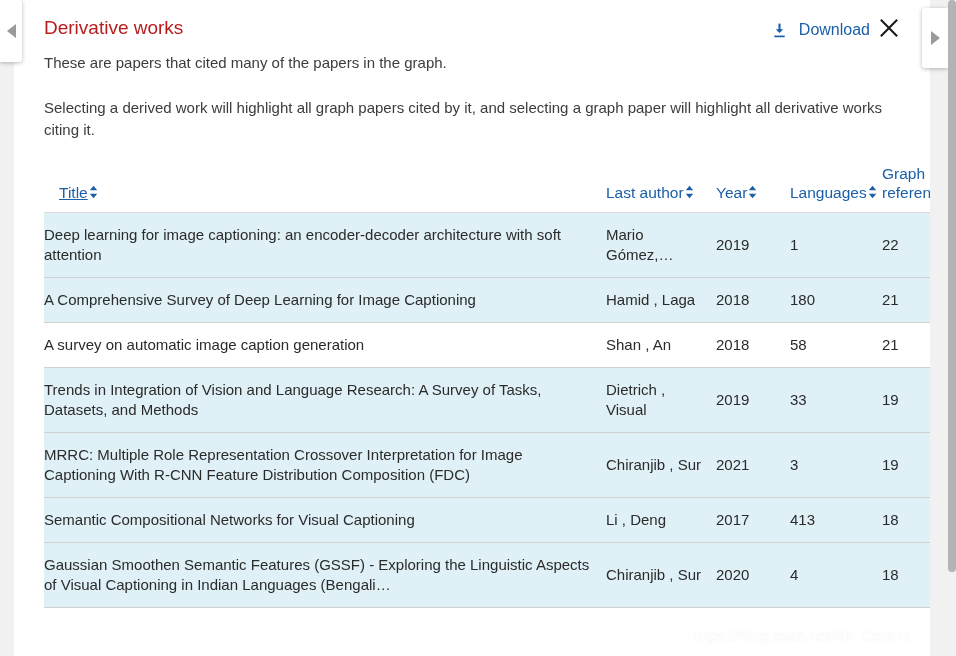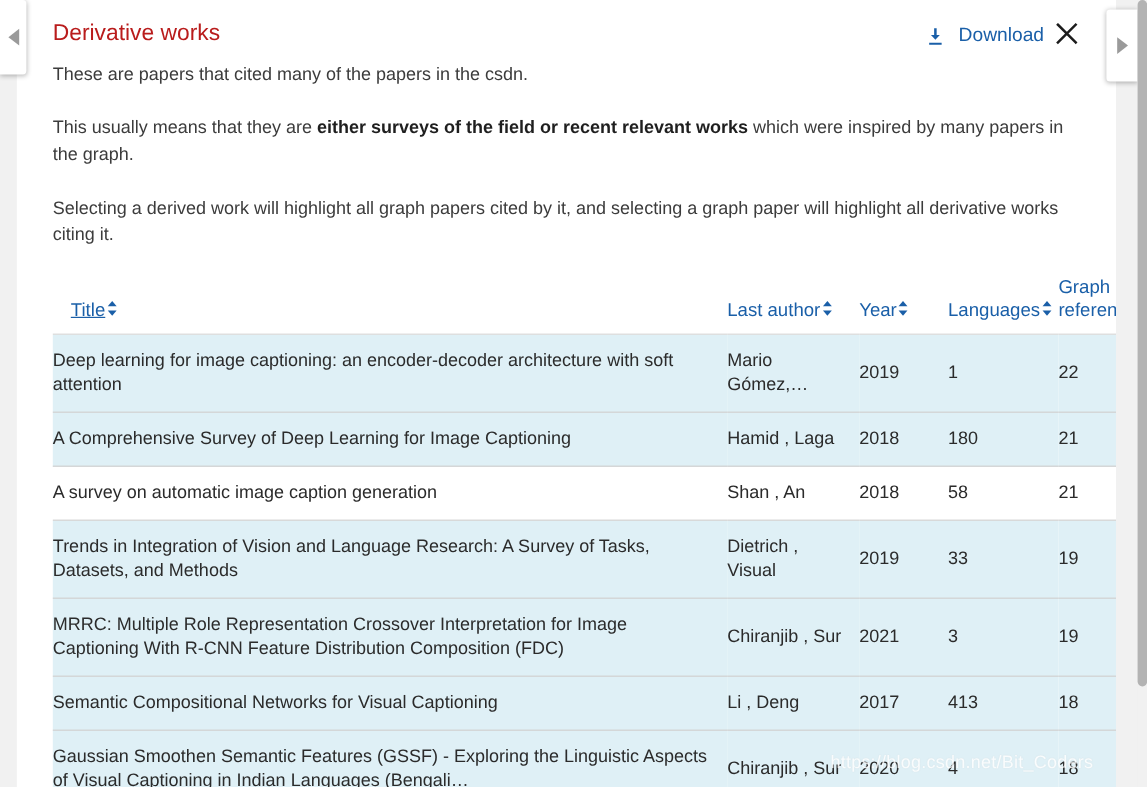--- a/index.html
+++ b/index.html
@@ -230,23 +230,22 @@
           <button class="close-btn">
             <span>
               <svg width="22" height="22" viewBox="0 0 22 22" aria-hidden="true">
                 <path d="M3.6 3.6 L18.4 18.4 M18.4 3.6 L3.6 18.4" stroke="#1c1c1c" stroke-width="2.1" fill="none" stroke-linecap="square"></path>
               </svg>
             </span>
           </button>
         </div>
       </div>
 
-      <p class="para p1">These are papers that cited many of the papers in the csdn.</p>
-
-      <p class="para p2"><span>This usually means that they are </span><b>either surveys of the field or recent relevant works</b><span> which were inspired by many papers in the graph.</span></p>
+      <p class="para p1">These are papers that cited many of the papers in the graph.</p>
+
 
       <p class="para p3">Selecting a derived work will highlight all graph papers cited by it, and selecting a graph paper will highlight all derivative works citing it.</p>
 
       <div class="tbl-wrap">
         <table class="derivative">
           <colgroup>
             <col class="c-title">
               <col class="c-auth">
               <col class="c-year">
               <col class="c-cit">

